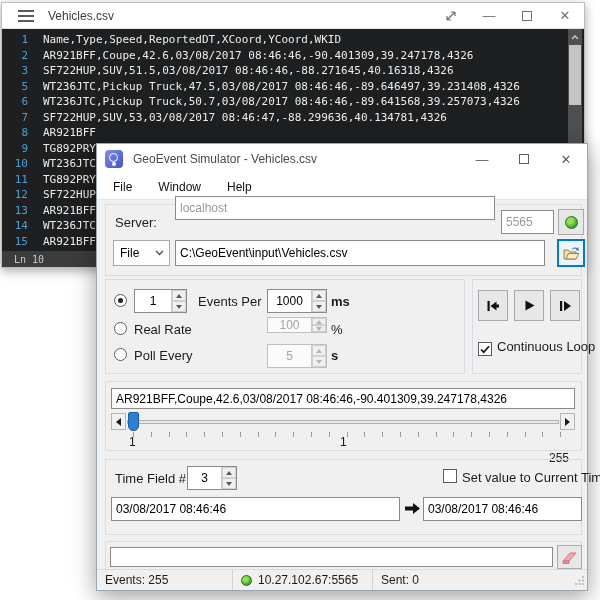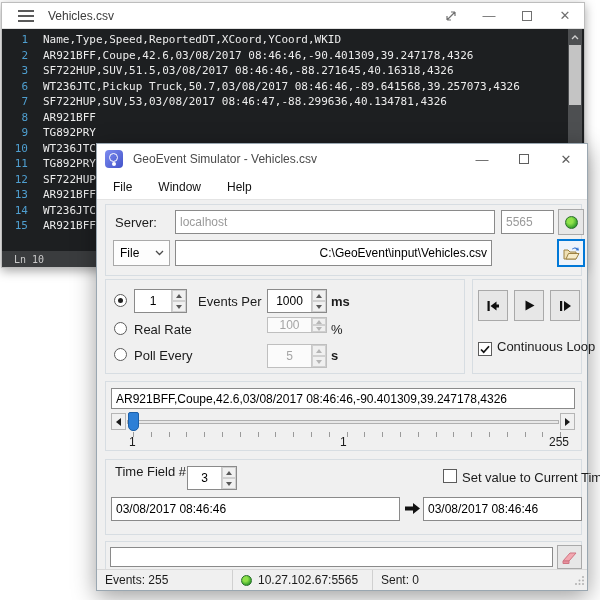--- a/index.html
+++ b/index.html
@@ -113,20 +113,21 @@
       <span class="ed-ctrl">
         <span style="width:10px;height:10px;border:1px solid #707070;display:block"></span>
       </span>
       <span class="ed-ctrl">✕</span>
     </span>
   </div>
   <div class="ed-body">
       <div class="ed-line"><span class="ed-num">1</span><span class="ed-text">Name,Type,Speed,ReportedDT,XCoord,YCoord,WKID</span></div>
       <div class="ed-line"><span class="ed-num">2</span><span class="ed-text">AR921BFF,Coupe,42.6,03/08/2017 08:46:46,-90.401309,39.247178,4326</span></div>
       <div class="ed-line"><span class="ed-num">3</span><span class="ed-text">SF722HUP,SUV,51.5,03/08/2017 08:46:46,-88.271645,40.16318,4326</span></div>
+      <div class="ed-line"><span class="ed-num">5</span><span class="ed-text">WT236JTC,Pickup Truck,47.5,03/08/2017 08:46:46,-89.646497,39.231408,4326</span></div>
       <div class="ed-line"><span class="ed-num">6</span><span class="ed-text">WT236JTC,Pickup Truck,50.7,03/08/2017 08:46:46,-89.641568,39.257073,4326</span></div>
       <div class="ed-line"><span class="ed-num">7</span><span class="ed-text">SF722HUP,SUV,53,03/08/2017 08:46:47,-88.299636,40.134781,4326</span></div>
       <div class="ed-line"><span class="ed-num">8</span><span class="ed-text">AR921BFF</span></div>
       <div class="ed-line"><span class="ed-num">9</span><span class="ed-text">TG892PRY</span></div>
       <div class="ed-line"><span class="ed-num">10</span><span class="ed-text">WT236JTC</span></div>
       <div class="ed-line"><span class="ed-num">11</span><span class="ed-text">TG892PRY</span></div>
       <div class="ed-line"><span class="ed-num">12</span><span class="ed-text">SF722HUP</span></div>
       <div class="ed-line"><span class="ed-num">13</span><span class="ed-text">AR921BFF</span></div>
       <div class="ed-line"><span class="ed-num">14</span><span class="ed-text">WT236JTC</span></div>
       <div class="ed-line"><span class="ed-num">15</span><span class="ed-text">AR921BFF</span></div>
@@ -163,33 +164,33 @@
   </div>
 
   <div class="sim-menubar">
     <span class="menu-item">File</span>
     <span class="menu-item">Window</span>
     <span class="menu-item">Help</span>
   </div>
 
   <div class="groupbox" style="left:8px; top:60px; width:477px; height:72px;"></div>
   <span class="lbl" style="left:18px; top:71px;">Server:</span>
-  <input class="field gray" style="left: 78px; top: 66px; width: 320px; height: 24px;" readonly="" value="localhost">
+  <input class="field gray" style="left: 78px; top: 52px; width: 320px; height: 24px;" readonly="" value="localhost">
   <input class="field gray center" style="left: 404px; top: 66px; width: 53px; height: 24px;" readonly="" value="5565">
   <span class="btn" style="left:461px; top:65px; width:26px; height:26px;">
     <span class="orb"></span>
   </span>
 
   <div class="combo" style="left:16px; top:96px; width:57px; height:26px;">
     <span>File</span>
     <svg width="9" height="6" viewBox="0 0 9 6">
         <path d="M1 1 L4.5 4.5 L8 1" stroke="#4a4a4a" stroke-width="1.3" fill="none"></path>
       </svg>
   </div>
-  <input class="field" style="left: 78px; top: 96px; width: 317px; height: 26px; text-align: right;" readonly="" value="C:\GeoEvent\input\Vehicles.csv">
+  <input class="field" style="left: 78px; top: 96px; width: 370px; height: 26px;" readonly="" value="C:\GeoEvent\input\Vehicles.csv">
   <span class="btn focus" style="left:460px; top:95px; width:28px; height:28px;">
     <svg width="17" height="14" viewBox="0 0 17 14">
       <path d="M1 4 L1 13 L13 13 L13 6 L7 6 L5 4 Z" fill="#efe0b4" stroke="#9c8242" stroke-width="1"></path>
       <path d="M3 13 L5.5 7.5 L16 7.5 L13 13 Z" fill="#f6ecc9" stroke="#9c8242" stroke-width="1"></path>
       <path d="M9 3 C11 1, 13 1, 14.5 2.6 L15 1 L16 4.5 L12.6 4.2 L13.6 3.4 C12.3 2.2, 10.8 2.2, 9.6 3.6 Z" fill="#2e6fd0"></path>
     </svg>
   </span>
 
   <div class="groupbox" style="left:8px; top:135px; width:360px; height:95px;"></div>
   <span class="radio on" style="left:17px; top:150px;"></span>
@@ -279,24 +280,24 @@
     <i style="width:0;height:0;border-top:4px solid transparent;border-bottom:4px solid transparent;border-right:5px solid #1b1b1b;"></i>
   </span>
   <span class="slider-track" style="left:30px; top:276px; width:432px;"></span>
   <span class="slider-thumb" style="left:31px; top:268px;"></span>
   <span class="slider-btn" style="left:463px; top:269px;">
     <i style="width:0;height:0;border-top:4px solid transparent;border-bottom:4px solid transparent;border-left:5px solid #1b1b1b;"></i>
   </span>
   <span class="ticks" style="left:36px; top:288px; width:428px;"></span>
   <span class="tick-label" style="left:32px; top:291px;">1</span>
   <span class="tick-label" style="left:243px; top:291px;">1</span>
-  <span class="tick-label" style="left:452px; top:291px;">255</span>
+  <span class="tick-label" style="left:452px; top:307px;">255</span>
 
   <div class="groupbox" style="left:8px; top:315px; width:477px; height:76px;"></div>
-  <span class="lbl" style="left:18px; top:320px;">Time Field #</span>
+  <span class="lbl" style="left:18px; top:327px;">Time Field #</span>
   <div class="spin" style="left:90px; top:322px; width:50px; height:24px;">
     <span class="val">3</span>
     <span class="spin-btns">
         <span class="spin-btn">
           <i class="tri-up"></i>
         </span>
         <span class="spin-btn">
           <i class="tri-dn"></i>
         </span>
       </span>

